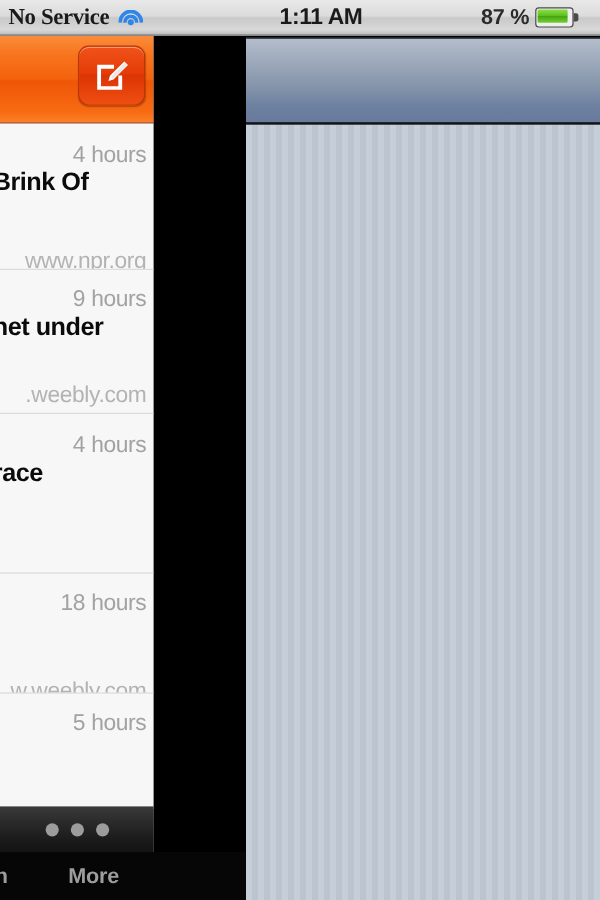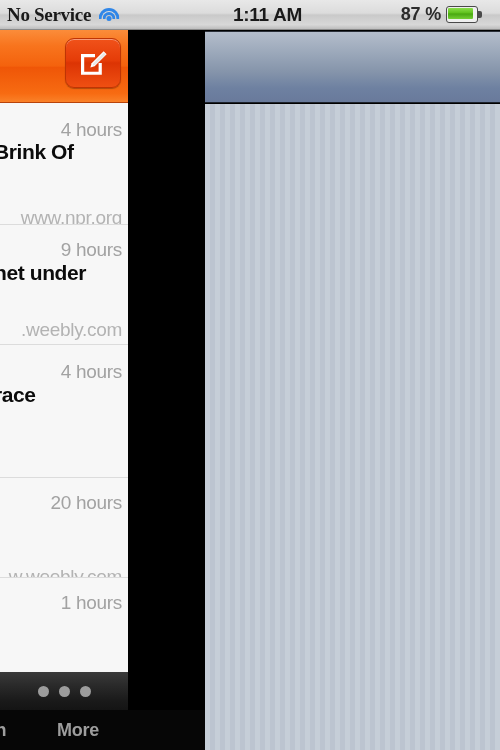--- a/index.html
+++ b/index.html
@@ -172,25 +172,25 @@
         <div class="list-row" style="height: 120px;">
           <div class="row-time" style="top: 14px;">9 hours</div>
           <div class="row-title" style="top: 36px; left: -6px;">net under</div>
           <div class="row-domain" style="top: 78px;">.weebly.com</div>
         </div>
         <div class="list-row" style="height: 133px;">
           <div class="row-time" style="top: 16px;">4 hours</div>
           <div class="row-title" style="top: 38px; left: -6px;">race</div>
         </div>
         <div class="list-row" style="height: 100px;">
-          <div class="row-time" style="top: 14px;">20 hours</div>
+          <div class="row-time" style="top: 14px;">18 hours</div>
           <div class="row-domain" style="top: 72px;">w.weebly.com</div>
         </div>
         <div class="list-row" style="height: 96px;">
-          <div class="row-time" style="top: 14px;">1 hours</div>
+          <div class="row-time" style="top: 14px;">5 hours</div>
         </div>
       </div>
 
   </div>
 
   <div id="page-dots-bar">
       <span class="page-dot"></span>
       <span class="page-dot"></span>
       <span class="page-dot"></span>
     </div>

